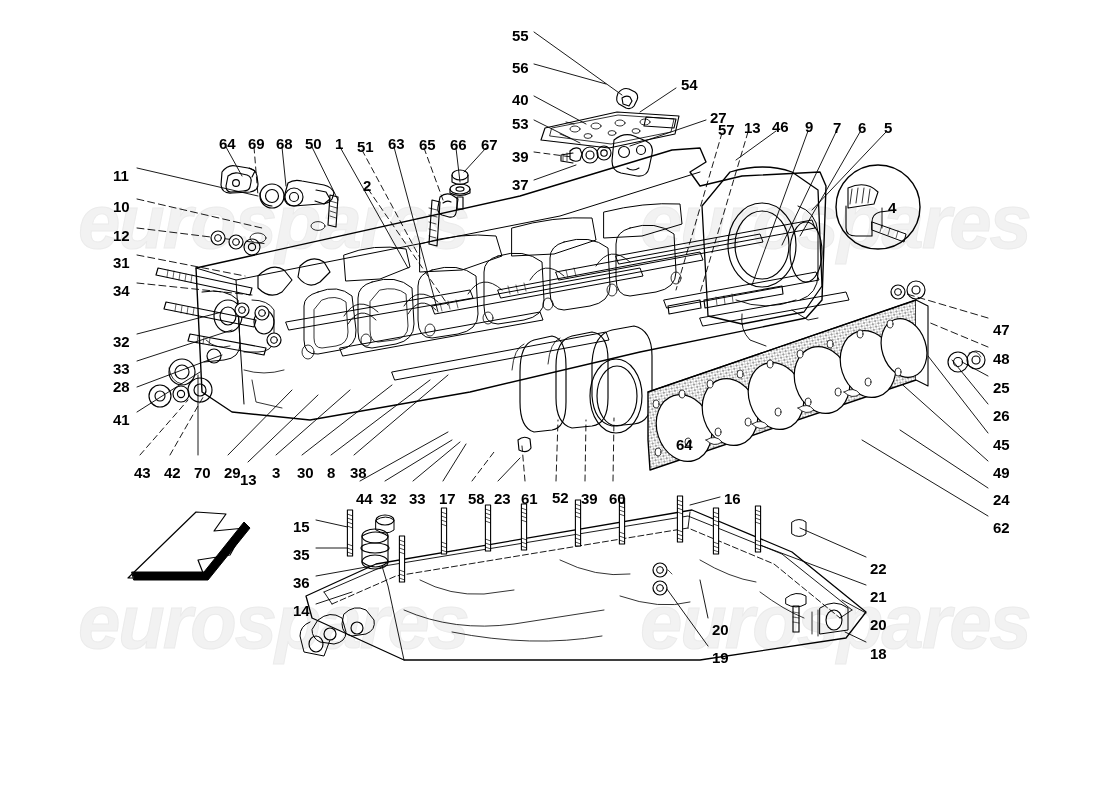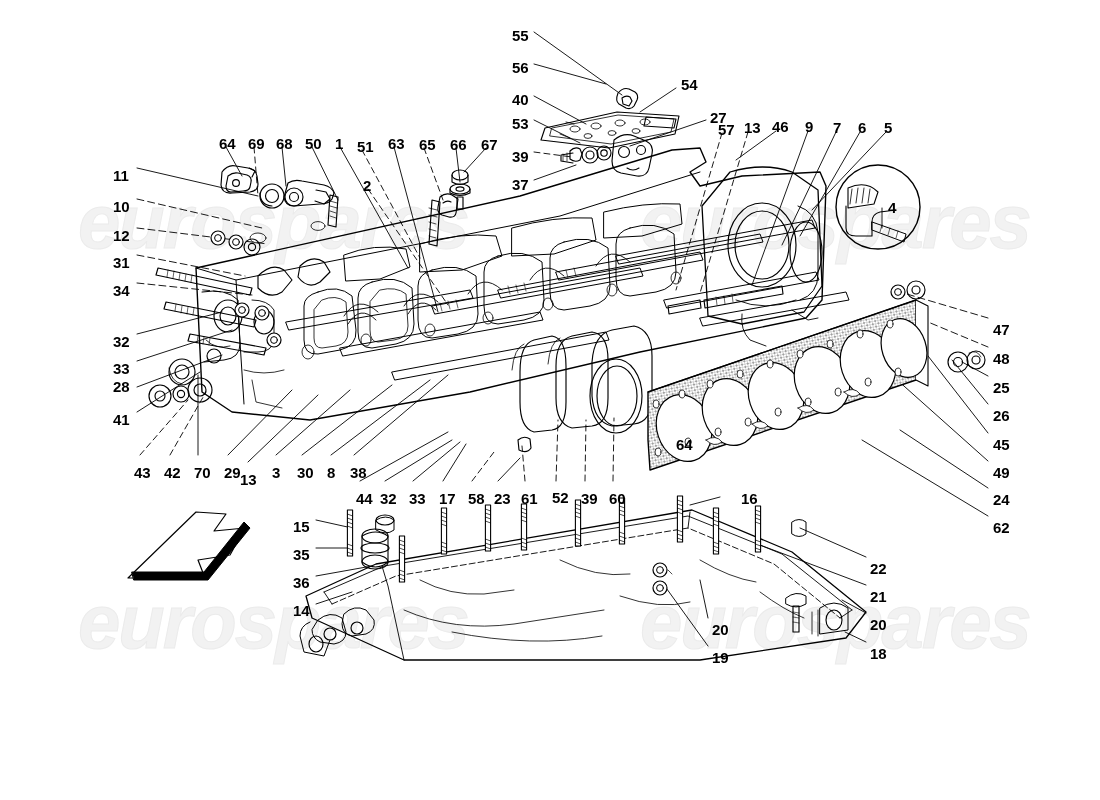--- a/index.html
+++ b/index.html
@@ -568,21 +568,21 @@
       <div class="cal" style="left: 356px; top: 491px;">44</div>
       <div class="cal" style="left: 380px; top: 491px;">32</div>
       <div class="cal" style="left: 409px; top: 491px;">33</div>
       <div class="cal" style="left: 439px; top: 491px;">17</div>
       <div class="cal" style="left: 468px; top: 491px;">58</div>
       <div class="cal" style="left: 494px; top: 491px;">23</div>
       <div class="cal" style="left: 521px; top: 491px;">61</div>
       <div class="cal" style="left: 552px; top: 490px;">52</div>
       <div class="cal" style="left: 581px; top: 491px;">39</div>
       <div class="cal" style="left: 609px; top: 491px;">60</div>
-      <div class="cal" style="left: 724px; top: 491px; margin-left: 17px;">16</div>
+      <div class="cal" style="left: 724px; top: 491px;">16</div>
       <div class="cal" style="left: 293px; top: 519px;">15</div>
       <div class="cal" style="left: 293px; top: 547px;">35</div>
       <div class="cal" style="left: 293px; top: 575px;">36</div>
       <div class="cal" style="left: 293px; top: 603px;">14</div>
       <div class="cal" style="left: 870px; top: 561px;">22</div>
       <div class="cal" style="left: 870px; top: 589px;">21</div>
       <div class="cal" style="left: 870px; top: 617px;">20</div>
       <div class="cal" style="left: 712px; top: 622px;">20</div>
       <div class="cal" style="left: 712px; top: 650px;">19</div>
       <div class="cal" style="left: 870px; top: 646px;">18</div>

